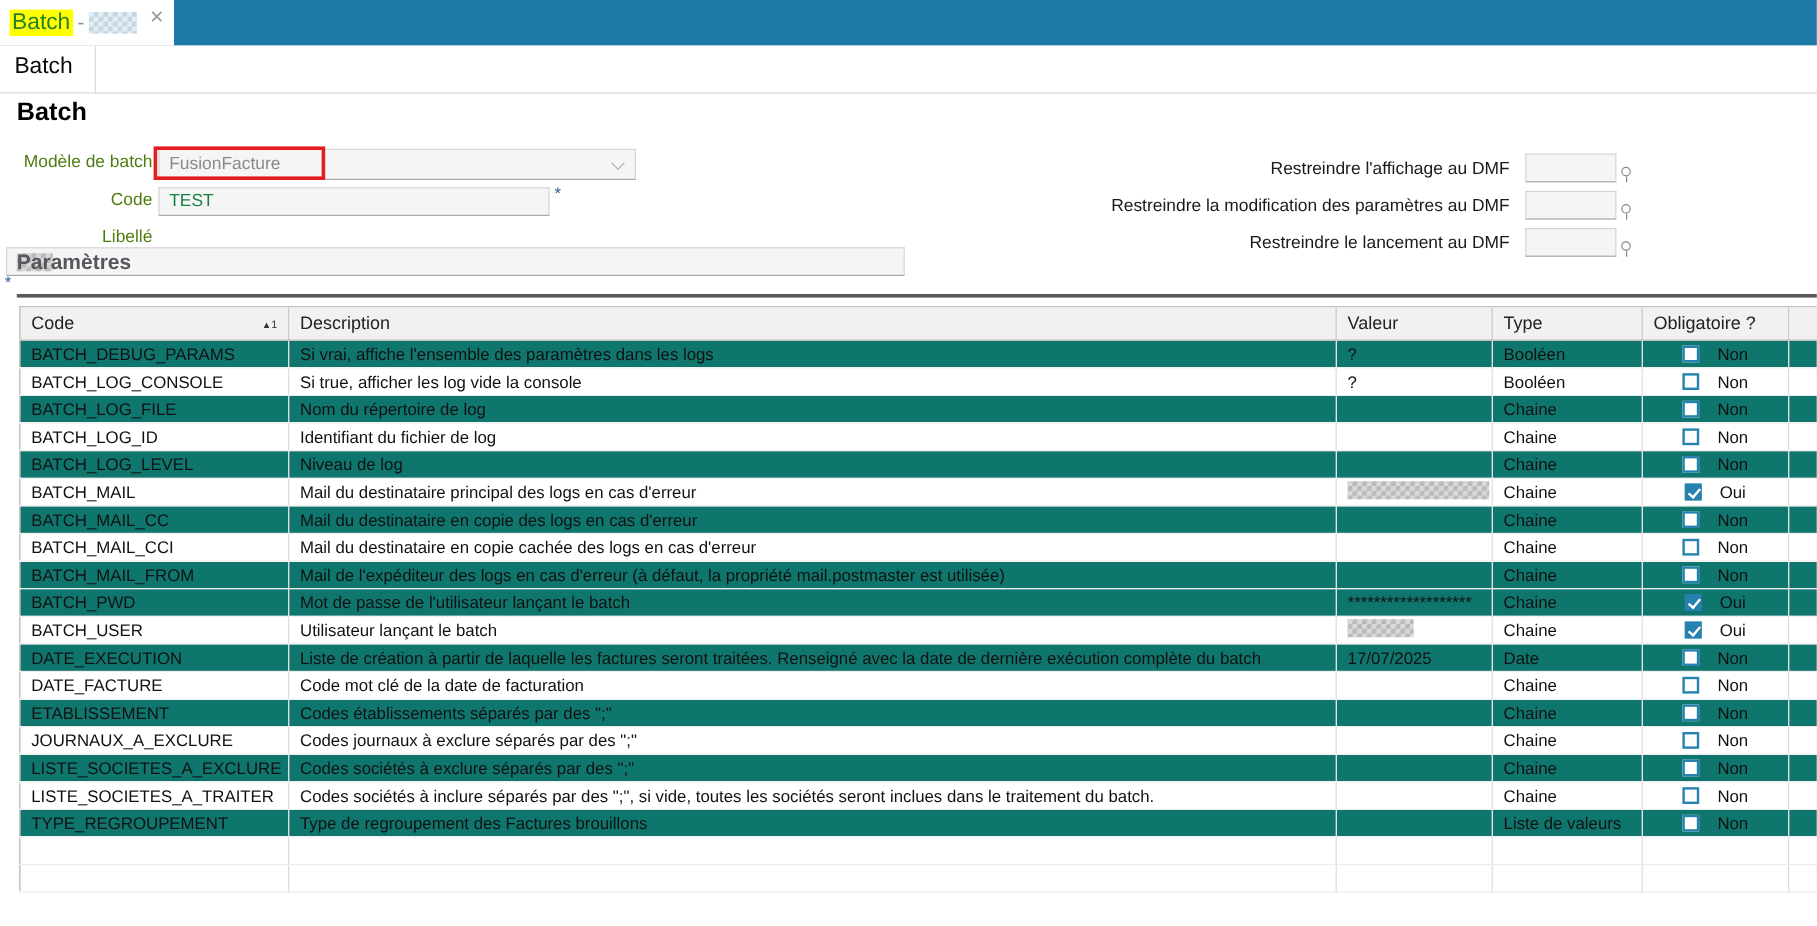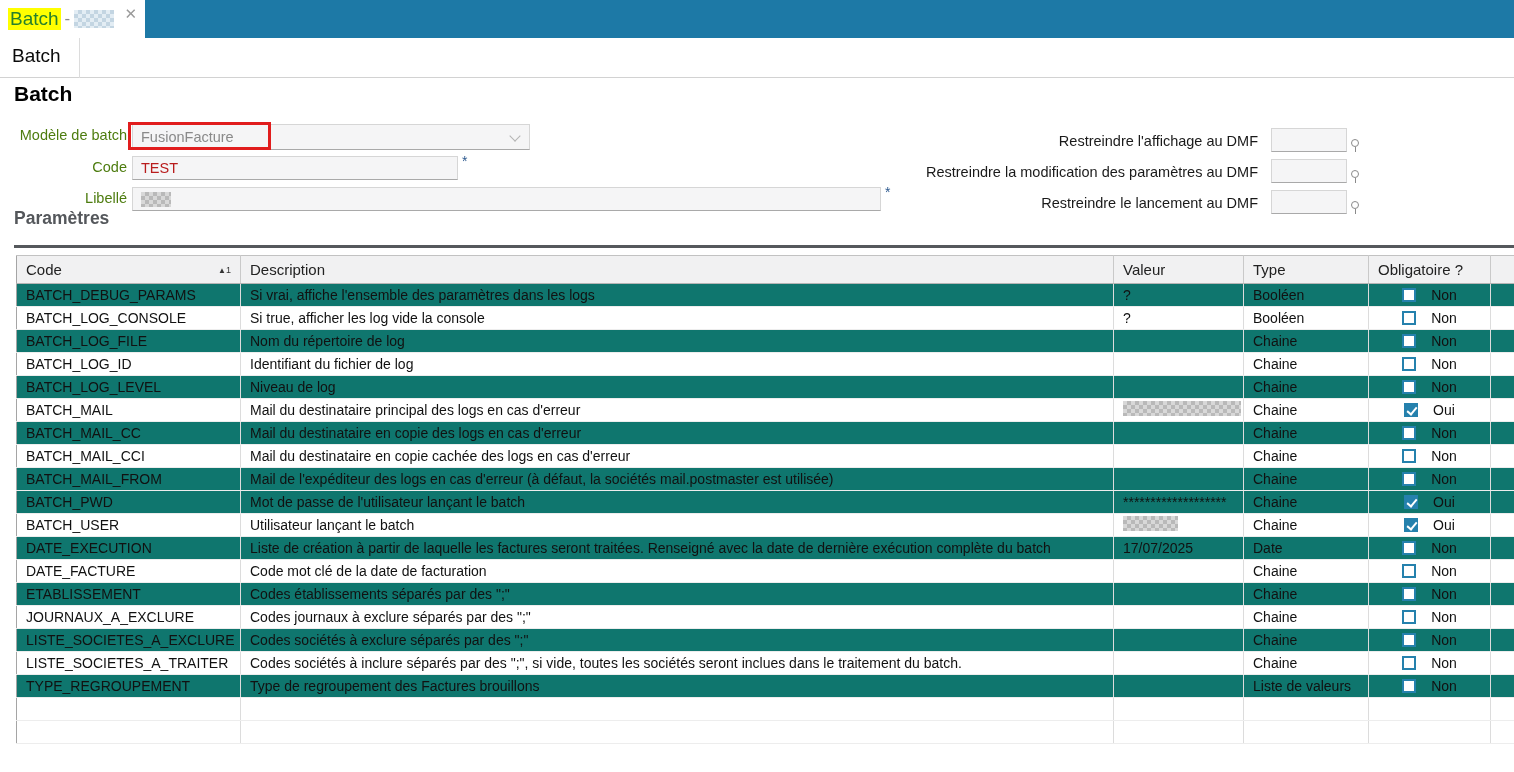--- a/index.html
+++ b/index.html
@@ -32,23 +32,23 @@
   .field { margin-left:5px; background:#f5f5f6; border:1px solid #d6d6d6; border-bottom-color:#a9a9a9;
            height:25px; display:flex; align-items:center; padding:0 8px; font-size:14.5px; position:relative; }
   .combo { width:398px; color:#8a8a8a; }
   .chev { position:absolute; right:10px; top:7px; width:8px; height:8px;
           border-right:1.6px solid #b4b4b4; border-bottom:1.6px solid #b4b4b4; transform:rotate(45deg); }
   .req { color:#2e5a8f; font-size:14px; margin-left:4px; margin-top:-3px; }
   .annotation-box { position:absolute; left:128px; top:-2px; width:143px; height:28px;
                     border:3px solid #e11d1d; pointer-events:none; z-index:6; }
   .row-model { left:0; top:124px; }
   .row-code  { left:0; top:156px; }
-  .row-lib   { left:0; top:187px; }
+  .row-lib   { left:0; top:187px;flex-direction:column; }
   .row-model .field { height:26px; }
-  .row-code .field { width:326px; height:24px; color:#b91c1c; }
+  .row-code .field { width:326px; height:24px; color:#15803d; }
   .row-lib .field { width:749px; height:24px; }
 
   .rrow { position:absolute; display:flex; align-items:center; left:850px; width:510px; }
   .rlabel { flex:1; text-align:right; font-size:14.5px; padding-top:3px; white-space:nowrap; }
   .rfield { margin-left:13px; width:76px; height:24px; background:#f5f5f6; border:1px solid #d6d6d6;
             border-bottom-color:#a9a9a9; }
   .rrow1 { top:126px; } .rrow2 { top:157px; } .rrow3 { top:188px; }
   .lookup { position:relative; width:10px; height:14px; margin-left:3px; margin-top:13px; }
   .lookup::before { content:''; position:absolute; top:0; left:1px; width:6px; height:6px;
                     border:1.4px solid #8a8a8a; border-radius:50%; }
@@ -276,21 +276,21 @@
           <td>
             <span class="cb-cell">
               <span class="cb"></span>
               <span>Non</span>
             </span>
           </td>
           <td></td>
         </tr>
         <tr class="odd">
           <td>BATCH_MAIL_FROM</td>
-          <td>Mail de l'expéditeur des logs en cas d'erreur (à défaut, la sociétés mail.postmaster est utilisée)</td>
+          <td>Mail de l'expéditeur des logs en cas d'erreur (à défaut, la propriété mail.postmaster est utilisée)</td>
           <td></td>
           <td>Chaine</td>
           <td>
             <span class="cb-cell">
               <span class="cb"></span>
               <span>Non</span>
             </span>
           </td>
           <td></td>
         </tr>

